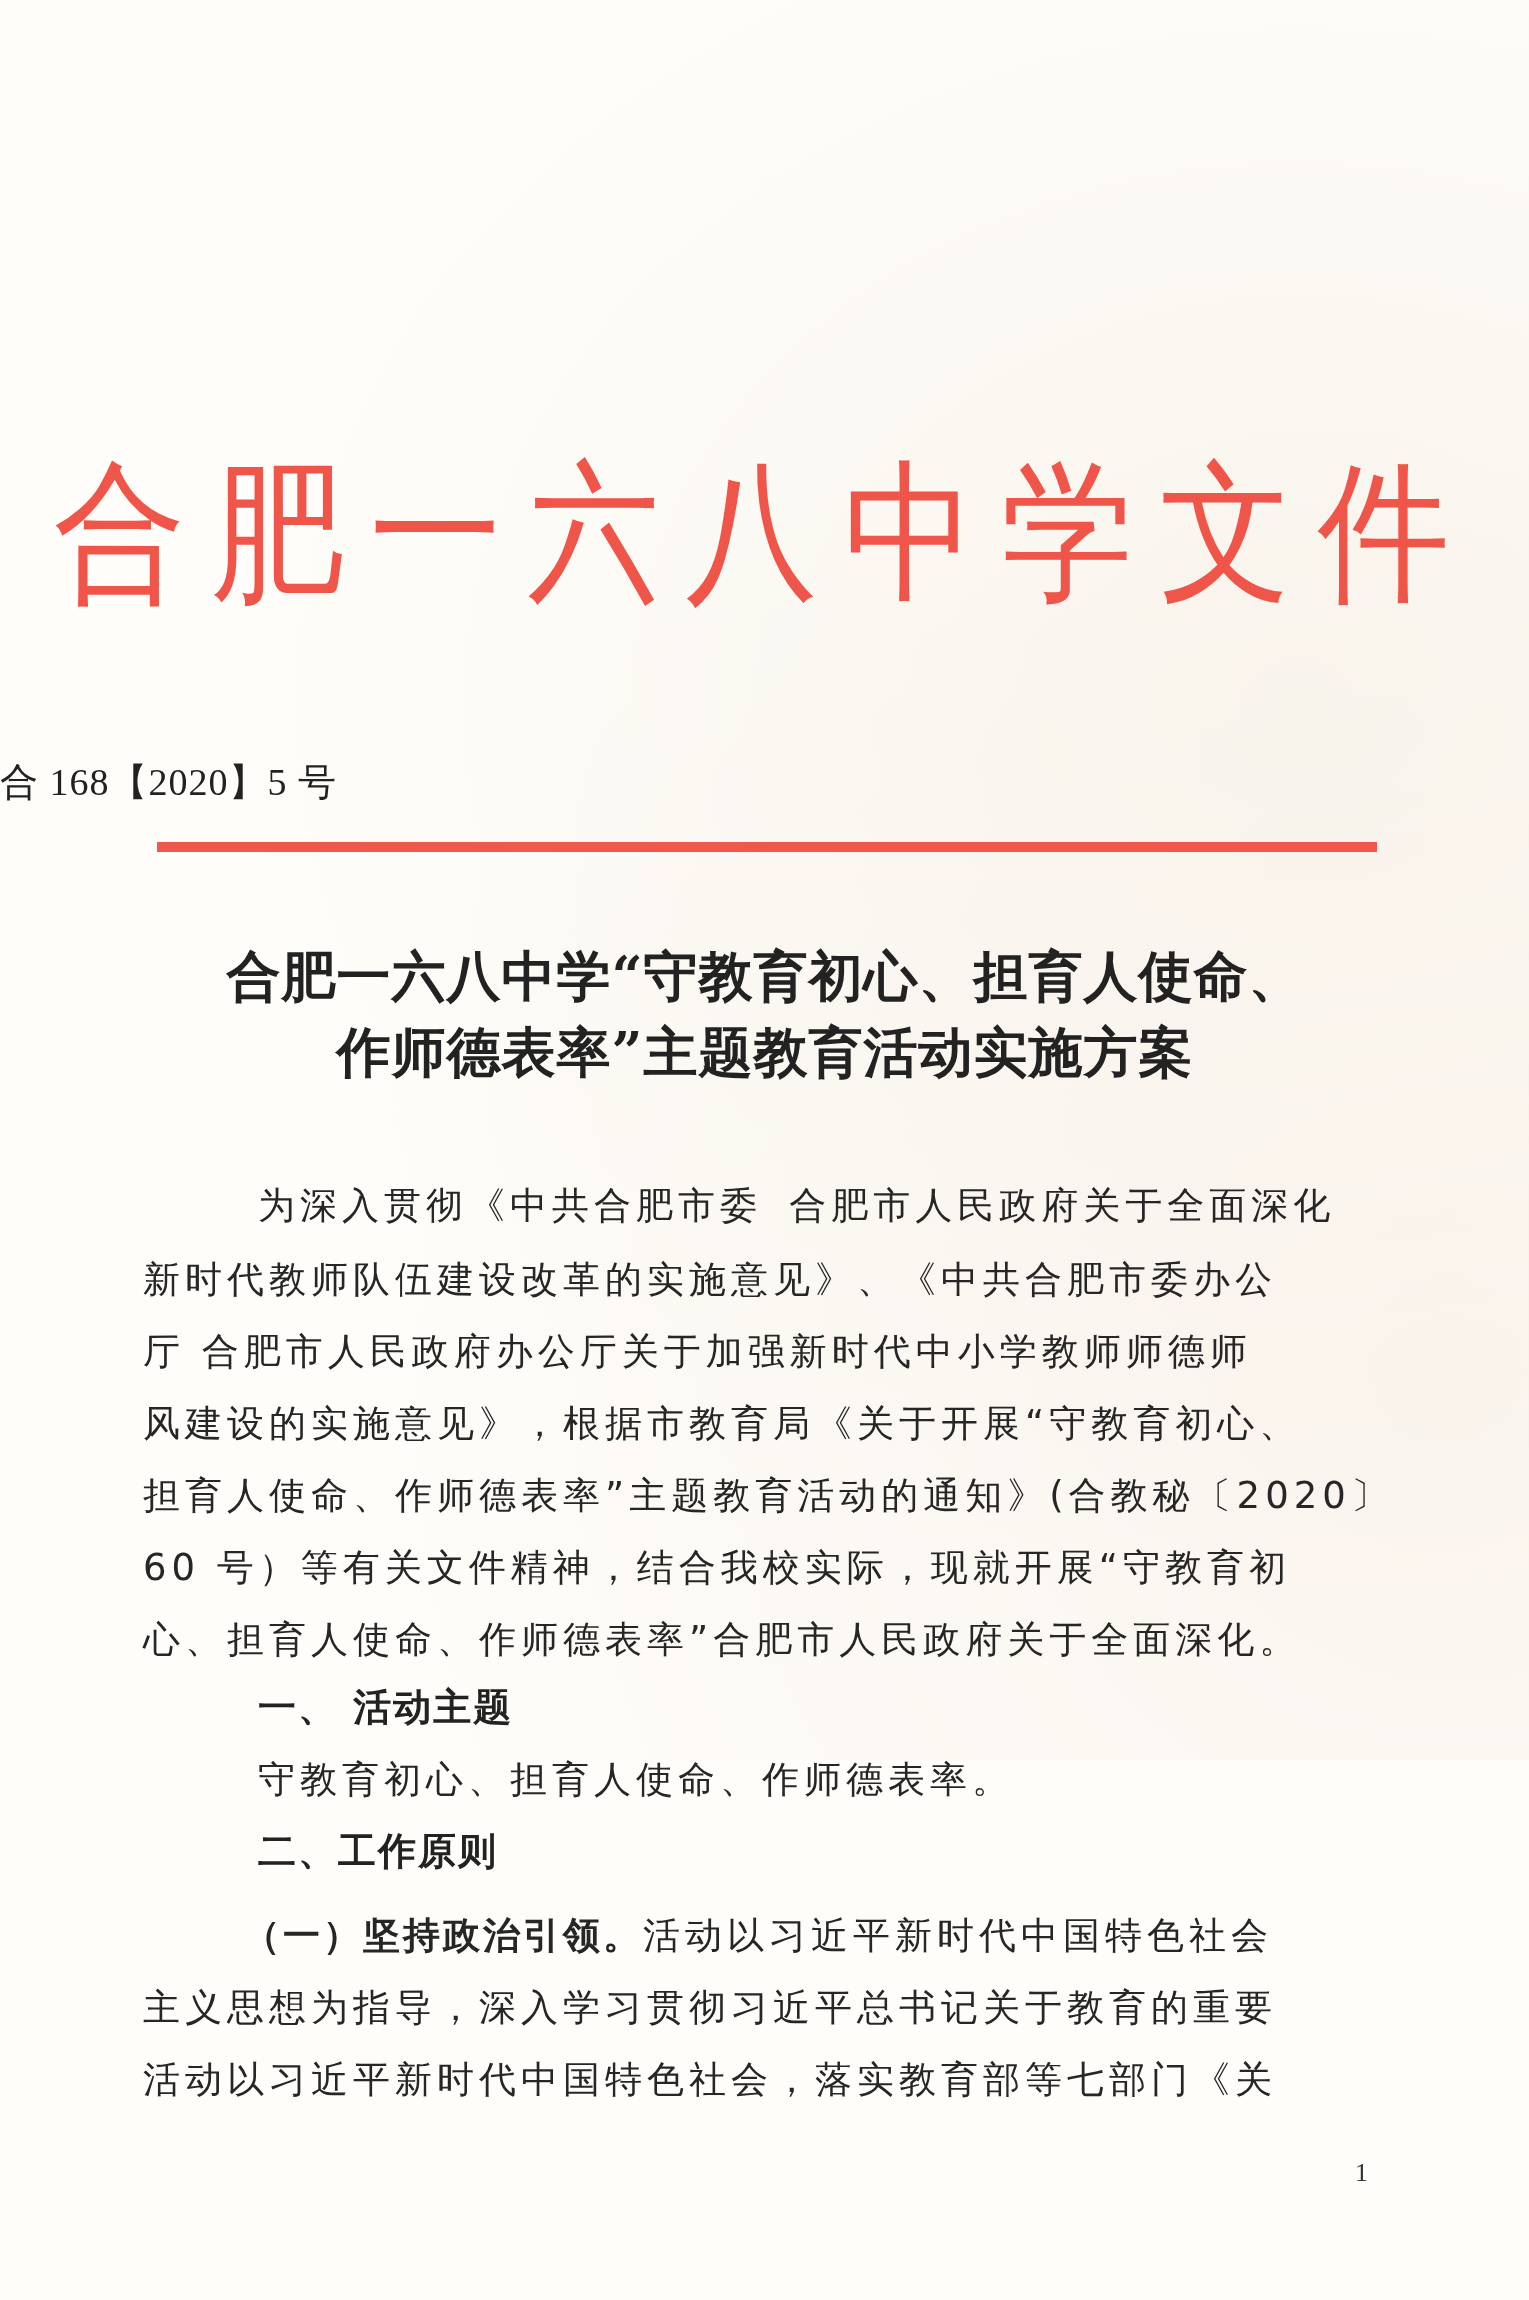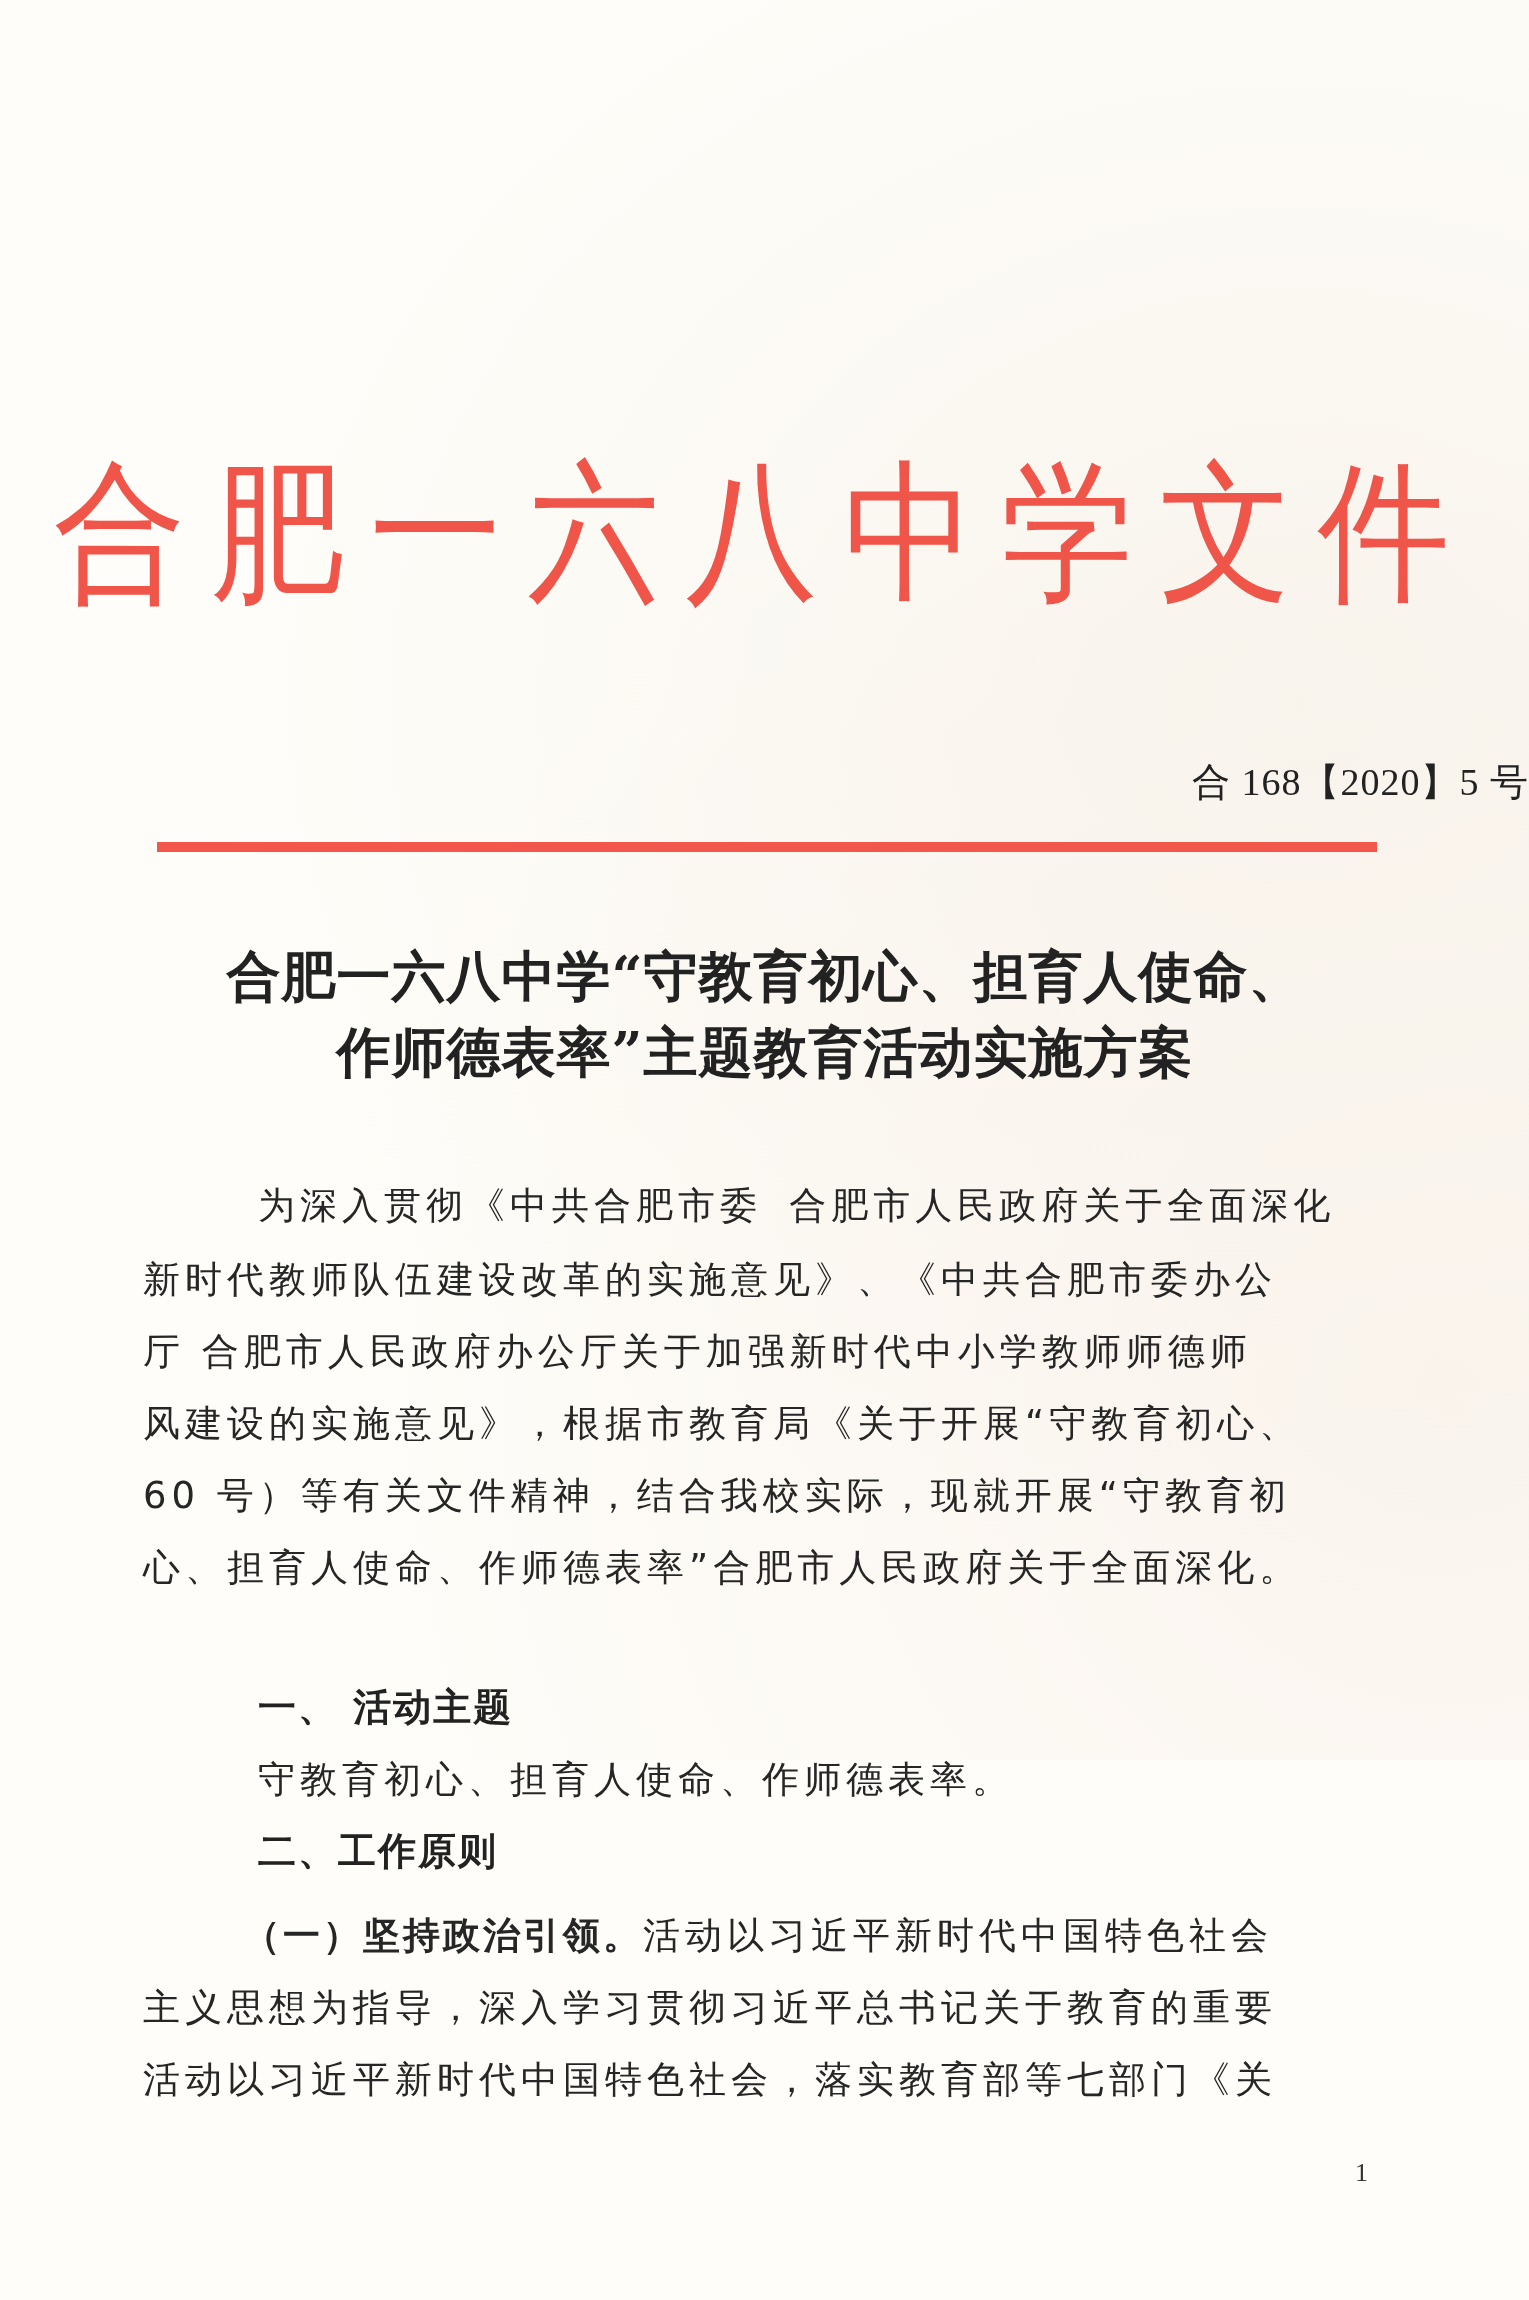--- a/index.html
+++ b/index.html
@@ -38,21 +38,21 @@
       letter-spacing: 26px;
       line-height: 160px;
       transform: scaleY(1.15);
       transform-origin: center top;
     }
     .doc-number {
       position: absolute;
       left: 0;
       width: 1529px;
       top: 757px;
-      text-align: right;
+      text-align: left;
       font-family: "Liberation Serif", "DejaVu Serif", serif;
       font-size: 38px;
       color: #222;
       line-height: 50px;
       letter-spacing: 1px;
     }
     .red-rule {
       position: absolute;
       left: 157px;
       top: 842px;
@@ -133,20 +133,21 @@
   <div class="title">
     <span class="line">合肥一六八中学“守教育初心、担育人使命、</span>
     <span class="line">作师德表率”主题教育活动实施方案</span>
   </div>
 
   <div class="body-text para1">
     <span class="line indent" style="padding-left:90px;margin-left:-0px;font-family:Liberation Mono, monospace;">为深入贯彻《中共合肥市委 合肥市人民政府关于全面深化</span>
     <span class="line" style="margin-left:-25px;">新时代教师队伍建设改革的实施意见》、《中共合肥市委办公</span>
     <span class="line" style="margin-left:-25px;">厅 合肥市人民政府办公厅关于加强新时代中小学教师师德师</span>
     <span class="line" style="margin-left:-25px;">风建设的实施意见》，根据市教育局《关于开展“守教育初心、</span>
+    <span class="line" style="margin-left:-25px;">担育人使命、作师德表率”主题教育活动的通知》(合教秘〔2020〕</span>
     <span class="line" style="margin-left:-25px;">60 号）等有关文件精神，结合我校实际，现就开展“守教育初</span>
     <span class="line" style="margin-left:-25px;">心、担育人使命、作师德表率”合肥市人民政府关于全面深化。</span>
   </div>
 
   <div class="heading h1">一、 活动主题</div>
 
   <div class="theme-text">守教育初心、担育人使命、作师德表率。</div>
 
   <div class="heading h2">二、工作原则</div>
 

